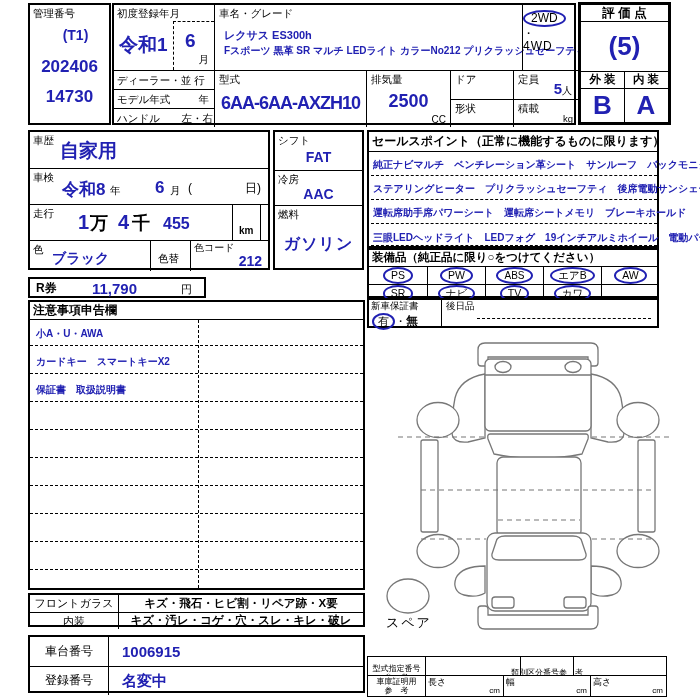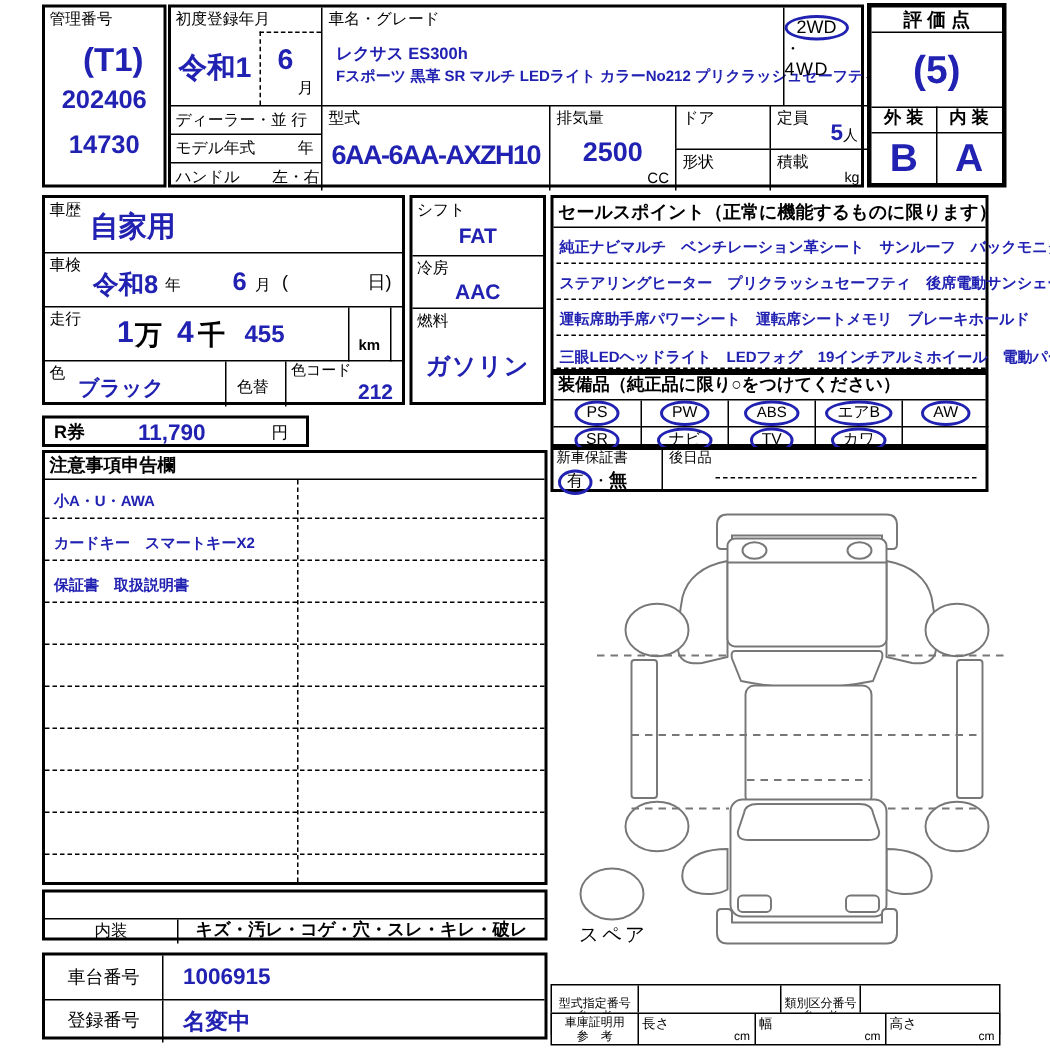--- a/index.html
+++ b/index.html
@@ -17,21 +17,21 @@
   .dashV{position:absolute;border-left:1.5px dashed #000;width:0;}
   .sline{font-size:10px;color:#2121b2;font-weight:bold;white-space:nowrap;}
 </style>
 </head>
 <body>
 
 <div id="sheet">
 
   <div class="bx" style="left:28px;top:3px;width:83px;height:122px;">
     <div class="abs lb" style="left:3px;top:2px;">管理番号</div>
-    <div class="abs v" style="left:0;top:22px;width:100%;text-align:center;font-size:22px;padding-left:12px;">(T1)</div>
+    <div class="abs v" style="left:0;top:22px;width:100%;text-align:center;font-size:14px;padding-left:12px;">(T1)</div>
     <div class="abs v" style="left:0;top:52px;width:100%;text-align:center;font-size:17px;">202406</div>
     <div class="abs v" style="left:0;top:82px;width:100%;text-align:center;font-size:17px;">14730</div>
   </div>
 
   <div class="bx" style="left:112px;top:3px;width:464px;height:122px;">
 
     <div class="abs" style="left:0;top:0;width:100px;height:65px;">
       <div class="abs lb" style="left:3px;top:2px;">初度登録年月</div>
       <div class="abs v" style="left:5px;top:27px;font-size:19px;">令和1</div>
       <div class="dashV" style="left:59px;top:16px;height:49px;"></div>
@@ -233,20 +233,24 @@
     <div class="dashH" style="left:0;top:183px;width:333px;"></div>
     <div class="dashH" style="left:0;top:211px;width:333px;"></div>
     <div class="dashH" style="left:0;top:239px;width:333px;"></div>
     <div class="dashH" style="left:0;top:267px;width:333px;"></div>
     <div class="abs sline" style="left:6px;top:25px;">小A・U・AWA</div>
     <div class="abs sline" style="left:6px;top:53px;">カードキー　スマートキーX2</div>
     <div class="abs sline" style="left:6px;top:81px;">保証書　取扱説明書</div>
   </div>
 
   <div class="bx" style="left:28px;top:593px;width:337px;height:34px;">
+    <div class="abs" style="left:0;top:0;width:100%;height:17px;">
+      <span class="abs lb ct" style="left:0;top:0;width:88px;height:100%;font-size:11px;">フロントガラス</span>
+      <span class="abs lb ct bl" style="left:88px;top:0;right:0;height:100%;font-size:11.5px;font-weight:bold;">キズ・飛石・ヒビ割・リペア跡・X要</span>
+    </div>
     <div class="abs bt" style="left:0;top:17px;width:100%;height:17px;">
       <span class="abs lb ct" style="left:0;top:0;width:88px;height:100%;font-size:11px;">内装</span>
       <span class="abs lb ct bl" style="left:88px;top:0;right:0;height:100%;font-size:11.5px;font-weight:bold;">キズ・汚レ・コゲ・穴・スレ・キレ・破レ</span>
     </div>
   </div>
 
   <div class="bx" style="left:28px;top:635px;width:337px;height:58px;">
     <div class="abs" style="left:0;top:0;width:100%;height:29px;">
       <span class="abs lb ct" style="left:0;top:0;width:78px;height:100%;font-size:12px;">車台番号</span>
       <span class="abs bl" style="left:78px;top:0;right:0;height:100%;"></span>
@@ -306,21 +310,21 @@
     <text x="18" y="297" font-size="13" fill="#000" style="letter-spacing:2px;">スペア</text>
   </svg>
 
 
   <div class="bx" style="left:367px;top:656px;width:300px;height:34px;border-width:1.5px;padding-left:25px;">
     <div class="abs ct" style="left:0;top:0;width:57px;height:100%;flex-direction:column;">
       <span class="lb" style="font-size:8px;">型式指定番号</span>
       <span class="lb" style="font-size:8px;">参　考</span>
     </div>
     <div class="abs bl" style="left:57px;top:0;width:95px;height:100%;"></div>
-    <div class="abs bl ct" style="left:152px;top:0;width:53px;height:100%;flex-direction:column;">
+    <div class="abs bl ct" style="left:152px;top:0;width:53px;height:100%;">
       <span class="lb" style="font-size:8px;">類別区分番号</span>
       <span class="lb" style="font-size:8px;">参　考</span>
     </div>
     <div class="abs bl" style="left:205px;top:0;right:0;height:100%;"></div>
   </div>
 
   <div class="bx" style="left:367px;top:675px;width:300px;height:22px;border-width:1.5px;">
     <div class="abs ct" style="left:0;top:0;width:57px;height:100%;flex-direction:column;">
       <span class="lb" style="font-size:8px;">車庫証明用</span>
       <span class="lb" style="font-size:8px;">参　考</span>

